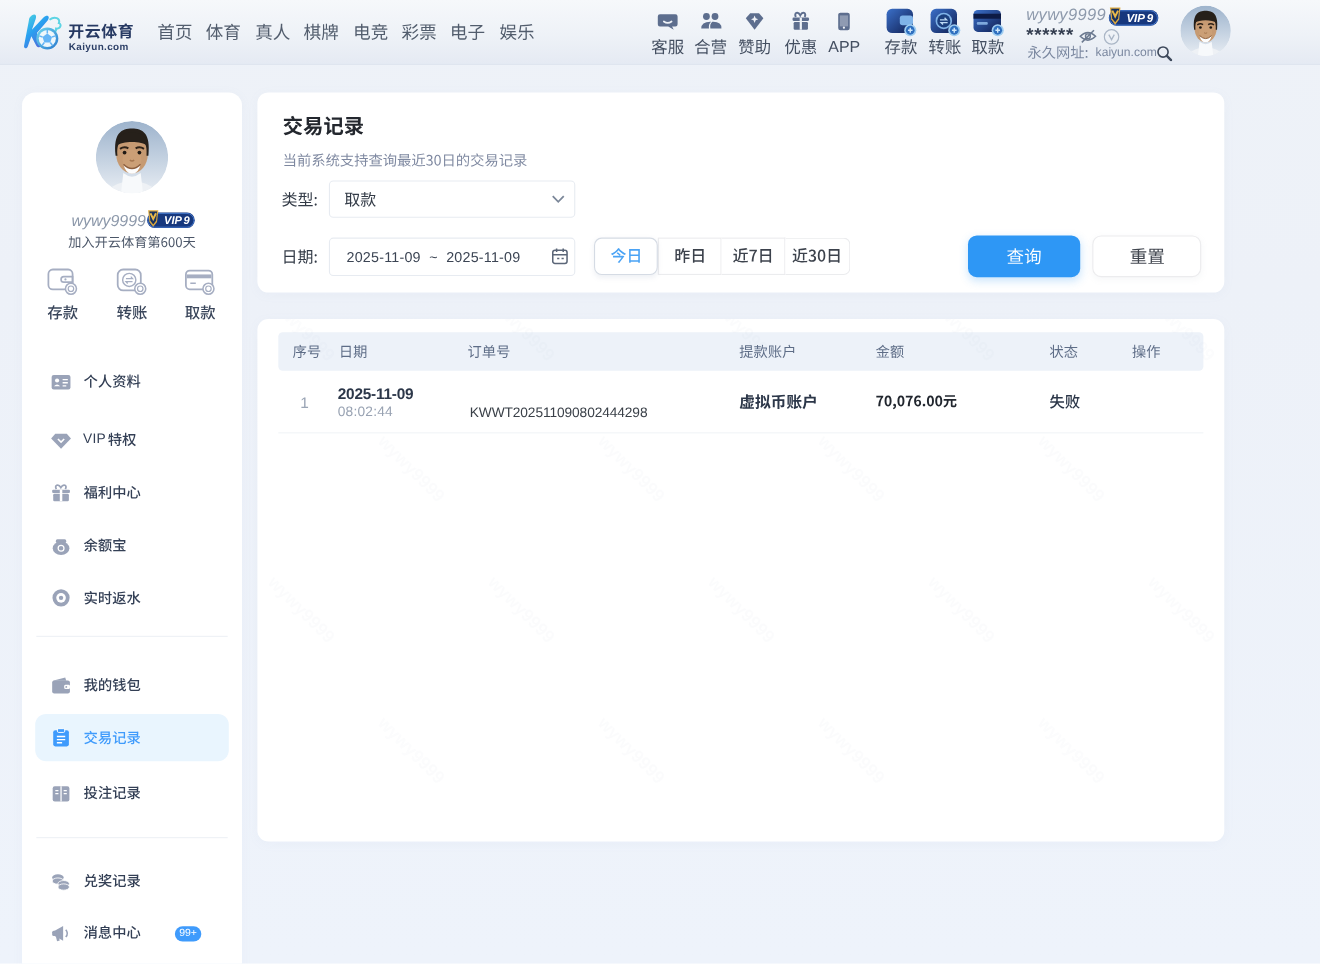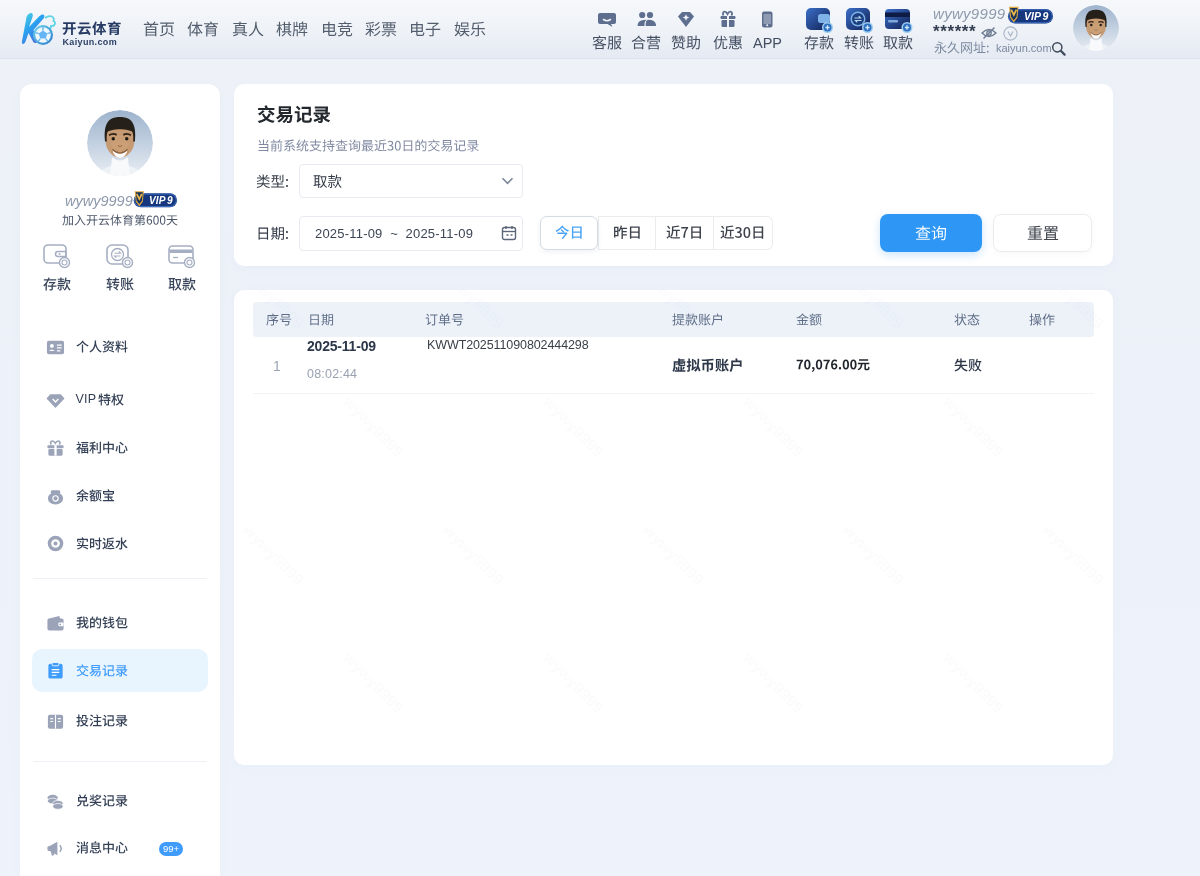--- a/index.html
+++ b/index.html
@@ -799,23 +799,23 @@
       <use href="#r6001" x="1000"></use>
     </svg>
   </div>
 <div class="abs" style="left:1029px;top:313px;z-index:4">
     <svg class="tx" style="width:26.0px;height:13px;" viewBox="0 -880 2000 1000" fill="#5e6d87">
       <use href="#r64cd" x="0"></use>
       <use href="#r4f5c" x="1000"></use>
     </svg>
   </div>
 <div class="abs" style="left:273px;top:358px;z-index:4;font-size:14px;color:#9aa5b5">1</div>
-<div class="abs" style="left:307px;top:338px;z-index:4;font-size:14px;font-weight:bold;color:#2c3749;letter-spacing:-0.2px">2025-11-09</div>
+<div class="abs" style="left:307px;top:350px;z-index:4;font-size:14px;font-weight:bold;color:#2c3749;letter-spacing:-0.2px">2025-11-09</div>
 <div class="abs" style="left:307px;top:366.5px;z-index:4;font-size:12.5px;color:#98a2b2;letter-spacing:0.2px">08:02:44</div>
-<div class="abs" style="left:427px;top:338px;z-index:4;font-size:12.5px;color:#3a4048;letter-spacing:-0.1px">KWWT202511090802444298</div>
+<div class="abs" style="left:427px;top:368px;z-index:4;font-size:12.5px;color:#3a4048;letter-spacing:-0.1px">KWWT202511090802444298</div>
 <div class="abs" style="left:672px;top:358px;z-index:4">
     <svg class="tx" style="width:71.5px;height:14.3px;" viewBox="0 -880 5000 1000" fill="#2c3749">
       <use href="#b865a" x="0"></use>
       <use href="#b62df" x="1000"></use>
       <use href="#b5e01" x="2000"></use>
       <use href="#b8d26" x="3000"></use>
       <use href="#b6237" x="4000"></use>
     </svg>
   </div>
 <div class="abs" style="left:796px;top:358px;z-index:4">

